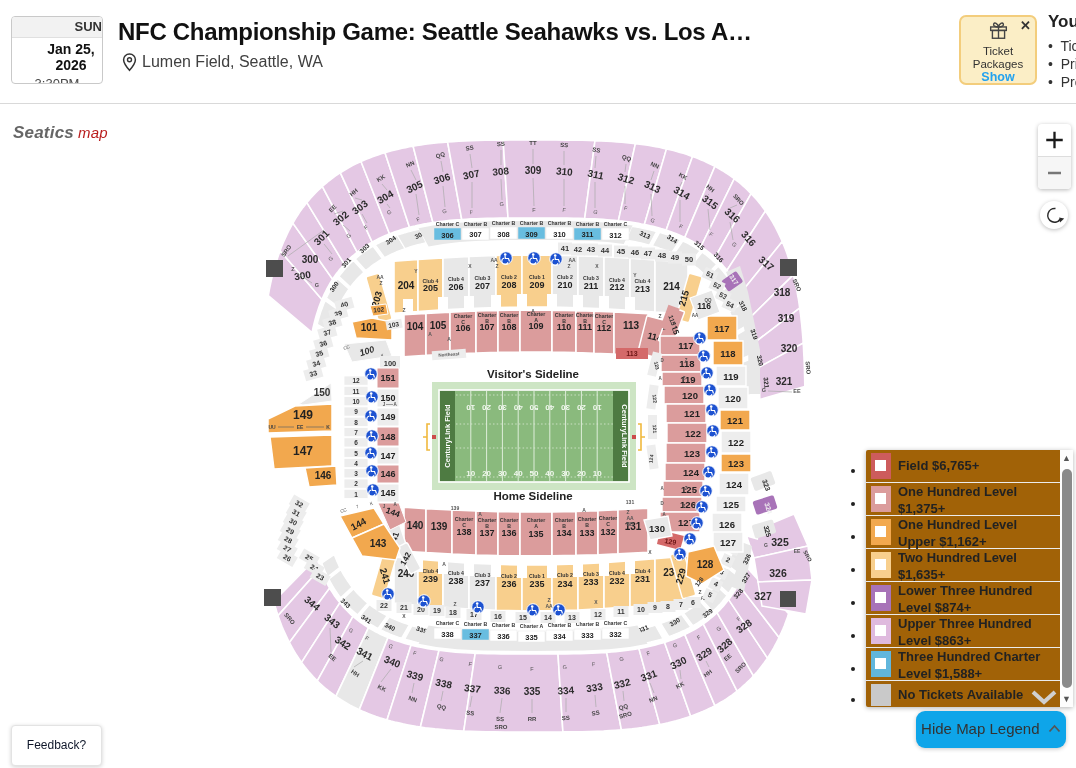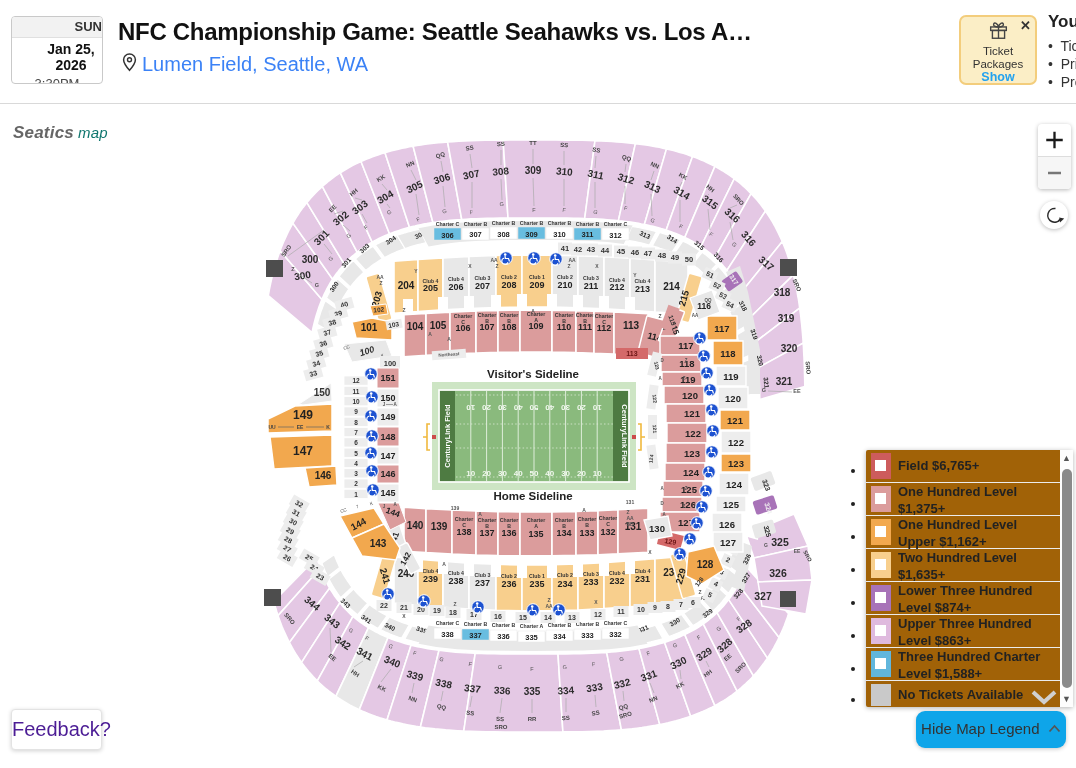--- a/index.html
+++ b/index.html
@@ -8,52 +8,52 @@
 .hdr { position:absolute; left:0; top:0; width:1076px; height:104px; background:#fff;
   border-bottom:1px solid #d9d9d9; }
 .datebox { position:absolute; left:11px; top:16px; width:92px; height:68px;
   border:1px solid #c9c9c9; border-radius:4px; background:#fff; overflow:hidden; text-align:center; }
 .datebox .dow { background:#f2f2f2; border-bottom:1px solid #e0e0e0; font-size:13px; font-weight:bold;
   color:#333; padding:2px 0 3px;text-align:right; }
 .datebox .d { font-size:14px; font-weight:bold; color:#111; padding-top:3px;margin-left:28px; }
 .datebox .t { font-size:13px; color:#444; padding-top:3px; }
 .title { position:absolute; left:118px; top:18px; width:700px; font-size:24px; font-weight:bold;
   color:#111; white-space:nowrap; overflow:hidden; letter-spacing:-0.3px; }
-.loc { position:absolute; left:142px; top:53px; font-size:20px; color:#3b82f6;text-align:right; }
+.loc { position:absolute; left:142px; top:53px; font-size:16px; color:#404040;text-align:right; }
 .pin { position:absolute; left:122px; top:53px; }
 .pkg { position:absolute; left:959px; top:15px; width:78px; height:70px; background:#fbeec6;
   border:2px solid #f3cd7c; border-radius:7px; text-align:center; }
 .pkg .x { position:absolute; right:4px; top:1px; font-size:13px; color:#333; font-weight:bold; }
 .pkg .tl { font-size:11.5px; color:#333; line-height:12.5px; margin-top:1px; }
 .pkg .show { font-size:12.5px; color:#23a2ef; font-weight:bold; margin-top:0px; }
 .youhdr { position:absolute; left:1048px; top:12px; font-size:17px; font-weight:bold; color:#222; white-space:nowrap; }
 .youli { position:absolute; left:1048px; font-size:14px; color:#333; white-space:nowrap; }
 .seatics { position:absolute; left:13px; top:123px; font-size:17px; font-weight:bold; font-style:italic;
   color:#666; letter-spacing:0.2px; }
-.seatics span { font-weight:normal; font-size:15px; color:#0f766e; margin-left:4px; }
+.seatics span { font-weight:normal; font-size:15px; color:#b91c1c; margin-left:4px; }
 .zoombox { position:absolute; left:1038px; top:124px; width:33px; height:65px; background:#fff;
   border-radius:4px; box-shadow:0 1px 4px rgba(0,0,0,0.28); overflow:hidden; }
 .resetbtn { position:absolute; left:1040px; top:201px; width:28px; height:28px; border-radius:50%;
   background:#fff; box-shadow:0 1px 4px rgba(0,0,0,0.25); }
 .legend { position:absolute; left:866px; top:450px; width:207px; height:257px; background:#a16207;
   box-shadow:0 1px 5px rgba(0,0,0,0.3); border-radius:2px; }
 .lrow { position:relative; border-bottom:1px solid #ececec; height:33px; padding:0 14px 0 32px; }
 .lrow .sw { position:absolute; left:5px; top:3px; width:20px; }
 .lrow .lab { font-size:13px; font-weight:bold; color:#222; line-height:16.5px; padding-top:1px; white-space:nowrap; }
 .sw1 { width:20px; height:26px; position:relative; }
 .sw1 .in { position:absolute; left:4px; top:7px; width:11px; height:11px; background:#fff; }
 .sbar { position:absolute; right:0px; top:0px; width:13px; height:257px; background:#fdfdfd; }
 .sbar .thumb { position:absolute; left:1.5px; top:19px; width:10px; height:219px; background:#8a8a8a; border-radius:5px; }
 .sbar .arr { position:absolute; left:0; width:13px; font-size:9px; color:#555; text-align:center; }
 .hidebtn { position:absolute; left:916px; top:711px; width:150px; height:37px; background:#0ea5e9;
   box-shadow:0 1px 4px rgba(0,0,0,0.22); border-radius:9px; font-size:15px; color:#333;
   text-align:center; line-height:36px; }
-.feedback { position:absolute; left:11px; top:709px; width:91px; height:41px; background:#fff;
-  border:1px solid #e3e3e3; border-radius:4px; box-shadow:0 1px 4px rgba(0,0,0,0.18); font-size:20px;
-  color:#4c1d95; text-align:center; line-height:39px; }
+.feedback { position:absolute; left:11px; top:725px; width:91px; height:41px; background:#fff;
+  border:1px solid #e3e3e3; border-radius:4px; box-shadow:0 1px 4px rgba(0,0,0,0.18); font-size:12px;
+  color:#0f172a; text-align:center; line-height:39px; }
 .dots { position:absolute; }
 .dot { position:absolute; width:4px; height:4px; border-radius:50%; background:#222; left:851px; }
 </style>
 </head>
 <body>
 
 <svg width="1076" height="768" viewBox="0 0 1076 768" style="position:absolute;left:0;top:0">
 
 <g>
 <path d="M268.3,295.5 L269.4,289.3 L270.7,283.2 L272.0,277.4 L273.5,271.7 L275.0,266.2 L276.6,260.9 L278.3,255.7 L280.1,250.7 L321.9,299.5 L320.4,303.2 L319.0,307.0 L317.7,310.9 L316.4,315.0 L315.2,319.2 L314.1,323.5 L313.0,327.9 L312.1,332.5 Z" fill="#e4c8e4" stroke="#ffffff" stroke-width="1.6"></path>

